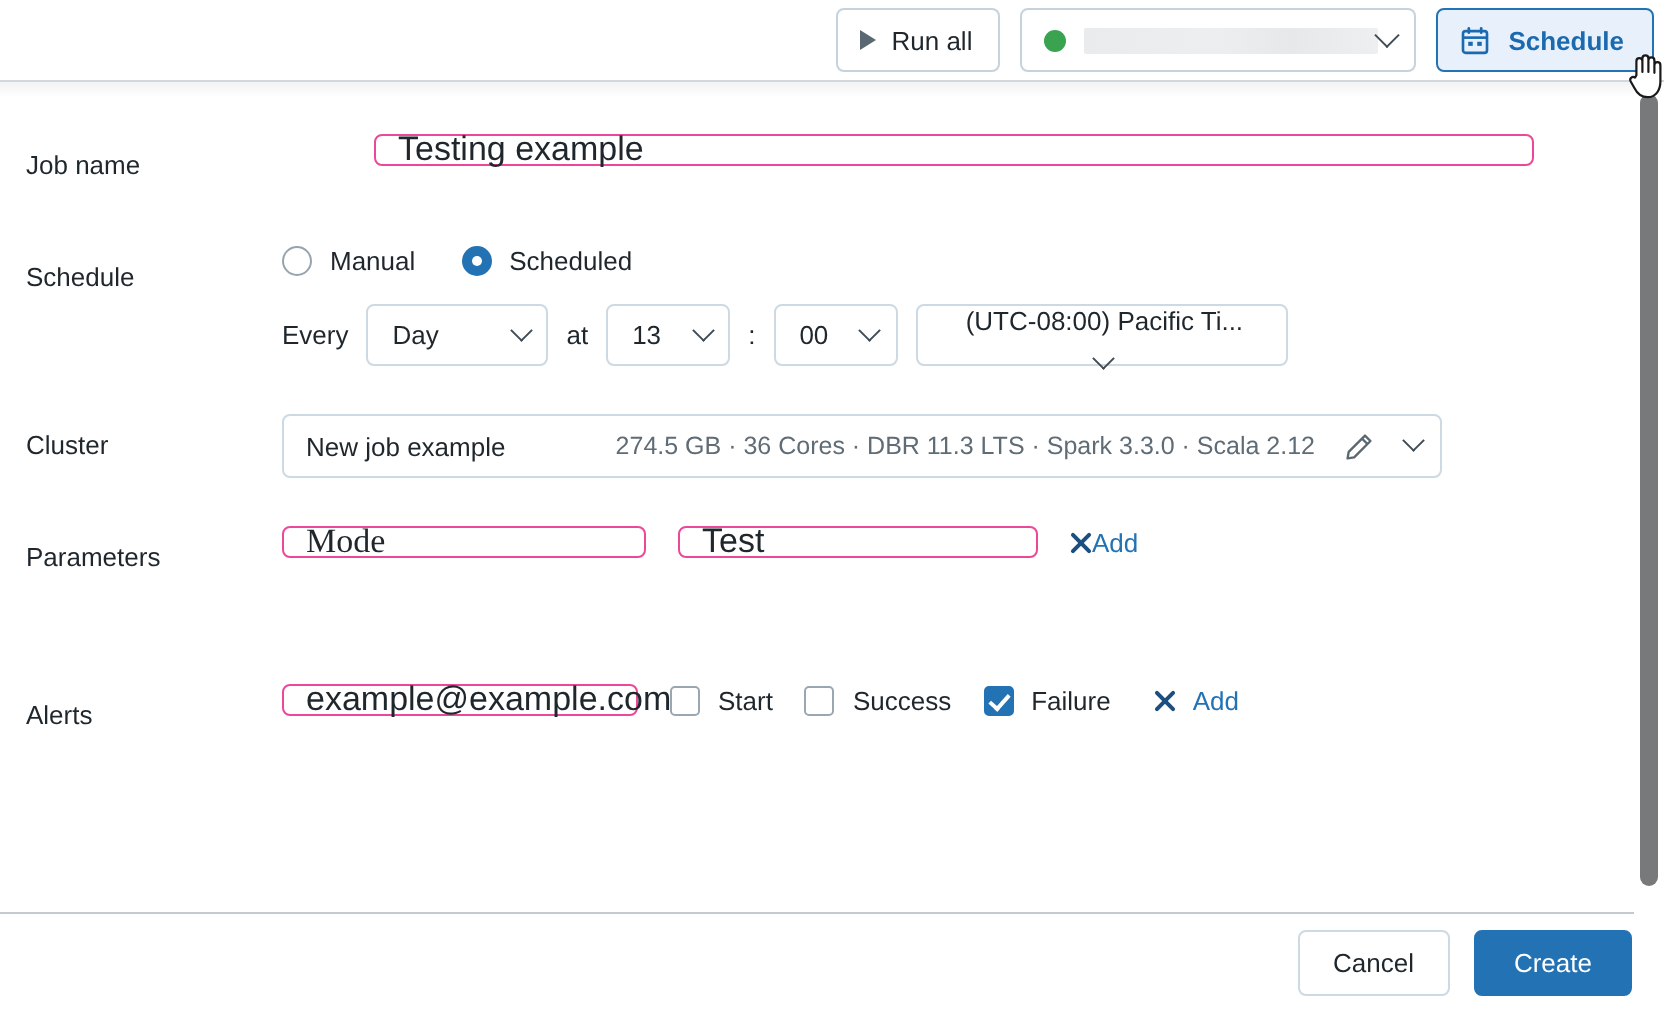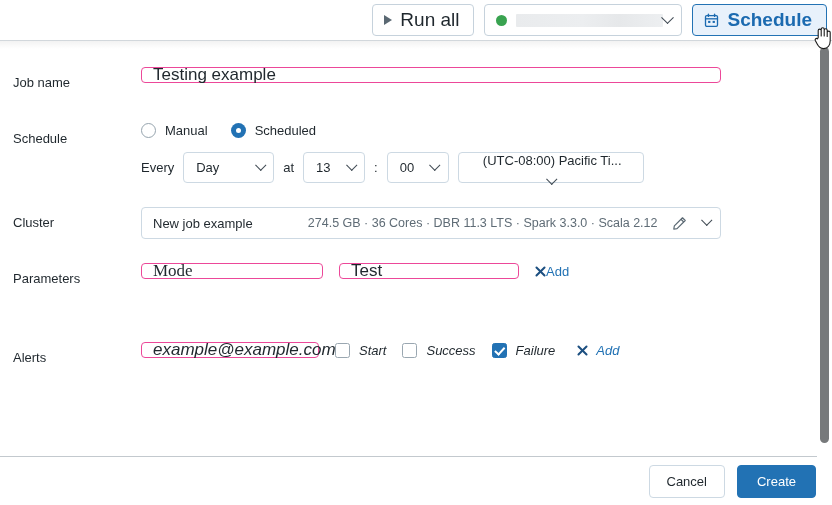--- a/index.html
+++ b/index.html
@@ -32,21 +32,21 @@
     z-index: 5;
   }
   .tb-btn {
     height: 32px;
     border: 1px solid #c6d2dc;
     border-radius: 4px;
     background: #ffffff;
     display: flex;
     align-items: center;
     box-sizing: border-box;
-    font-size: 19px;
+    font-size: 13px;
     color: #1f272d;
     cursor: pointer;
     white-space: nowrap;
   }
   .run-all {
     padding: 0 13px 0 11px;
     gap: 8px;
     margin-right: 10px;
   }
   .play-tri {
@@ -243,21 +243,21 @@
   .lnk {
     color: #2272b4;
     font-size: 13px;
     cursor: pointer;
     display: flex;
     align-items: center;
   }
   .x-ico { flex: none; }
 
   
-  .alerts-line { display: flex; align-items: center; gap: 0; font-style: italic; }
+  .alerts-line { display: flex; align-items: center; gap: 0; }
   #alert-email { width: 178px; }
   .cb-opt { display: flex; align-items: center; gap: 9px; cursor: pointer; margin-left: 16px; }
   .cbox {
     width: 15px; height: 15px;
     border: 1.5px solid #9aa7b1;
     border-radius: 2.5px;
     box-sizing: border-box;
     background: #fff;
     flex: none;
   }
@@ -376,21 +376,21 @@
     <span class="lbl">Schedule</span>
   </div>
 </div>
 
 <div class="panel-shadow"></div>
 
 <div class="panel">
 
   <div class="form">
 
-    <div class="row" style="margin-bottom:24px;">
+    <div class="row" style="margin-bottom:24px;gap:46px;">
       <div class="row-label">Job name</div>
       <div class="row-body">
         <div class="tinput" id="job-name-input" title="Job name">Testing example</div>
       </div>
     </div>
 
     <div class="row" style="margin-bottom:24px;">
       <div class="row-label" style="padding-top:17px;">Schedule</div>
       <div class="row-body">
 

